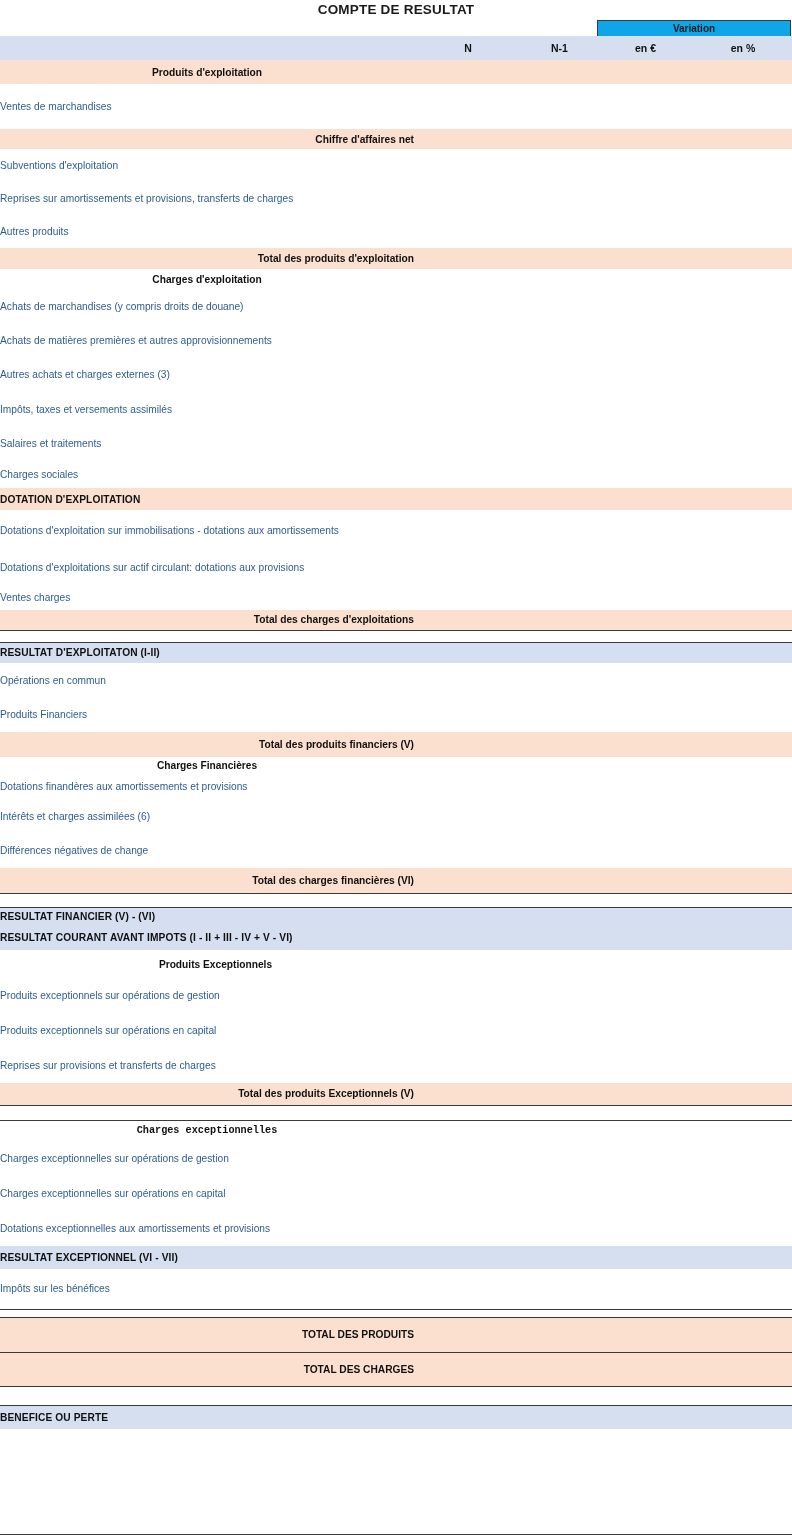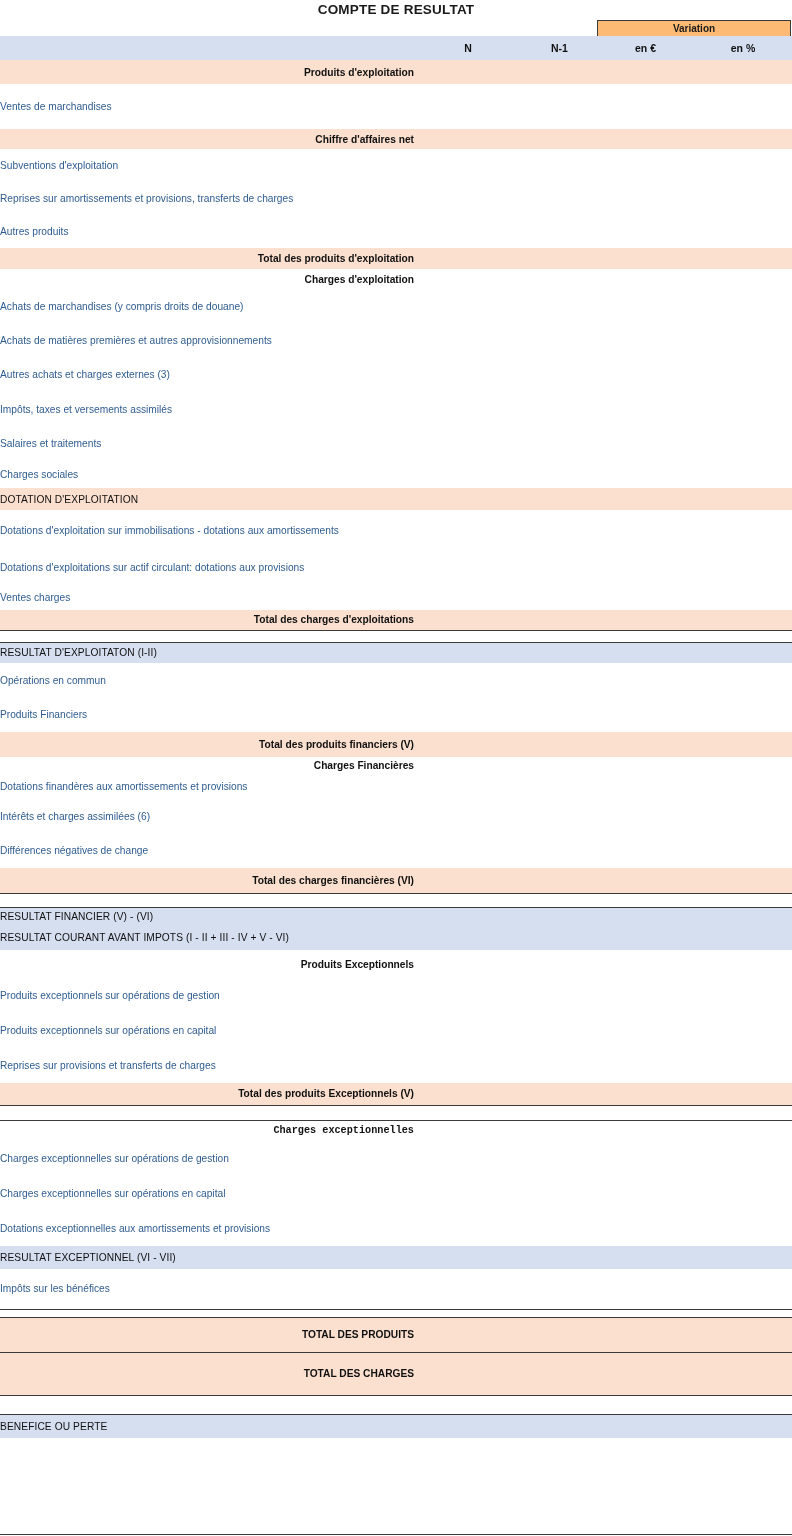--- a/index.html
+++ b/index.html
@@ -32,21 +32,21 @@
   
   #variation-head{
     position:absolute;
     left:597px; top:20px;
     width:194px; height:16px;
     border:1px solid #3a3a3a;
     border-bottom:none;
     box-sizing:border-box;
     display:flex;align-items:center;justify-content:center;
     font-size:10px;font-weight:bold;color:#1a1a1a;
-    background:#fdba74;
+    background:#0ea5e9;
   }
 
   
   table#pl{
     position:absolute;
     left:0; top:36px;
     width:792px;
     border-collapse:collapse;
     table-layout:fixed;
   }
@@ -100,36 +100,36 @@
 
   
   tr.peach td{background:#fbe0d0;}
   tr.blue  td{background:#d6dff0;}
   tr.plain td{background:#ffffff;}
 
   
   td.lbl.head-left{
     color:#101010;
     font-weight:bold;
-    text-align:right;
+    text-align:center;
   }
   td.lbl.total-right{
     color:#101010;
     font-weight:bold;
     text-align:right;
     padding-right:6px;
   }
   td.lbl.item{
     color:#2f5c8f;
     font-weight:normal;
     text-align:left;
   }
   td.lbl.caps{
     color:#101010;
-    font-weight:normal;
+    font-weight:bold;
     text-align:left;
     letter-spacing:.1px;
   }
 
   #bottom-edge{
     position:absolute;
     left:0; top:1534px;
     width:792px;
     border-top:1px solid #3a3a3a;
   }
@@ -477,21 +477,21 @@
           <td class="cell last" style="border-bottom: 1px solid rgb(58, 58, 58);"></td>
         </tr>
         <tr class="peach">
           <td class="lbl total-right" style="height: 35px; border-bottom: 1px solid rgb(58, 58, 58);">TOTAL DES PRODUITS</td>
           <td class="cell c2" style="border-bottom: 1px solid rgb(58, 58, 58);"></td>
           <td class="cell" style="border-bottom: 1px solid rgb(58, 58, 58);"></td>
           <td class="cell" style="border-bottom: 1px solid rgb(58, 58, 58);"></td>
           <td class="cell last" style="border-bottom: 1px solid rgb(58, 58, 58);"></td>
         </tr>
         <tr class="peach">
-          <td class="lbl total-right" style="height: 43px; border-bottom: 1px solid rgb(58, 58, 58);">TOTAL DES CHARGES</td>
+          <td class="lbl total-right" style="height: 34px; border-bottom: 1px solid rgb(58, 58, 58);">TOTAL DES CHARGES</td>
           <td class="cell c2" style="border-bottom: 1px solid rgb(58, 58, 58);"></td>
           <td class="cell" style="border-bottom: 1px solid rgb(58, 58, 58);"></td>
           <td class="cell" style="border-bottom: 1px solid rgb(58, 58, 58);"></td>
           <td class="cell last" style="border-bottom: 1px solid rgb(58, 58, 58);"></td>
         </tr>
         <tr class="plain">
           <td class="lbl item" style="height: 19px; border-bottom: 1px solid rgb(58, 58, 58);"></td>
           <td class="cell c2" style="border-bottom: 1px solid rgb(58, 58, 58);"></td>
           <td class="cell" style="border-bottom: 1px solid rgb(58, 58, 58);"></td>
           <td class="cell" style="border-bottom: 1px solid rgb(58, 58, 58);"></td>

